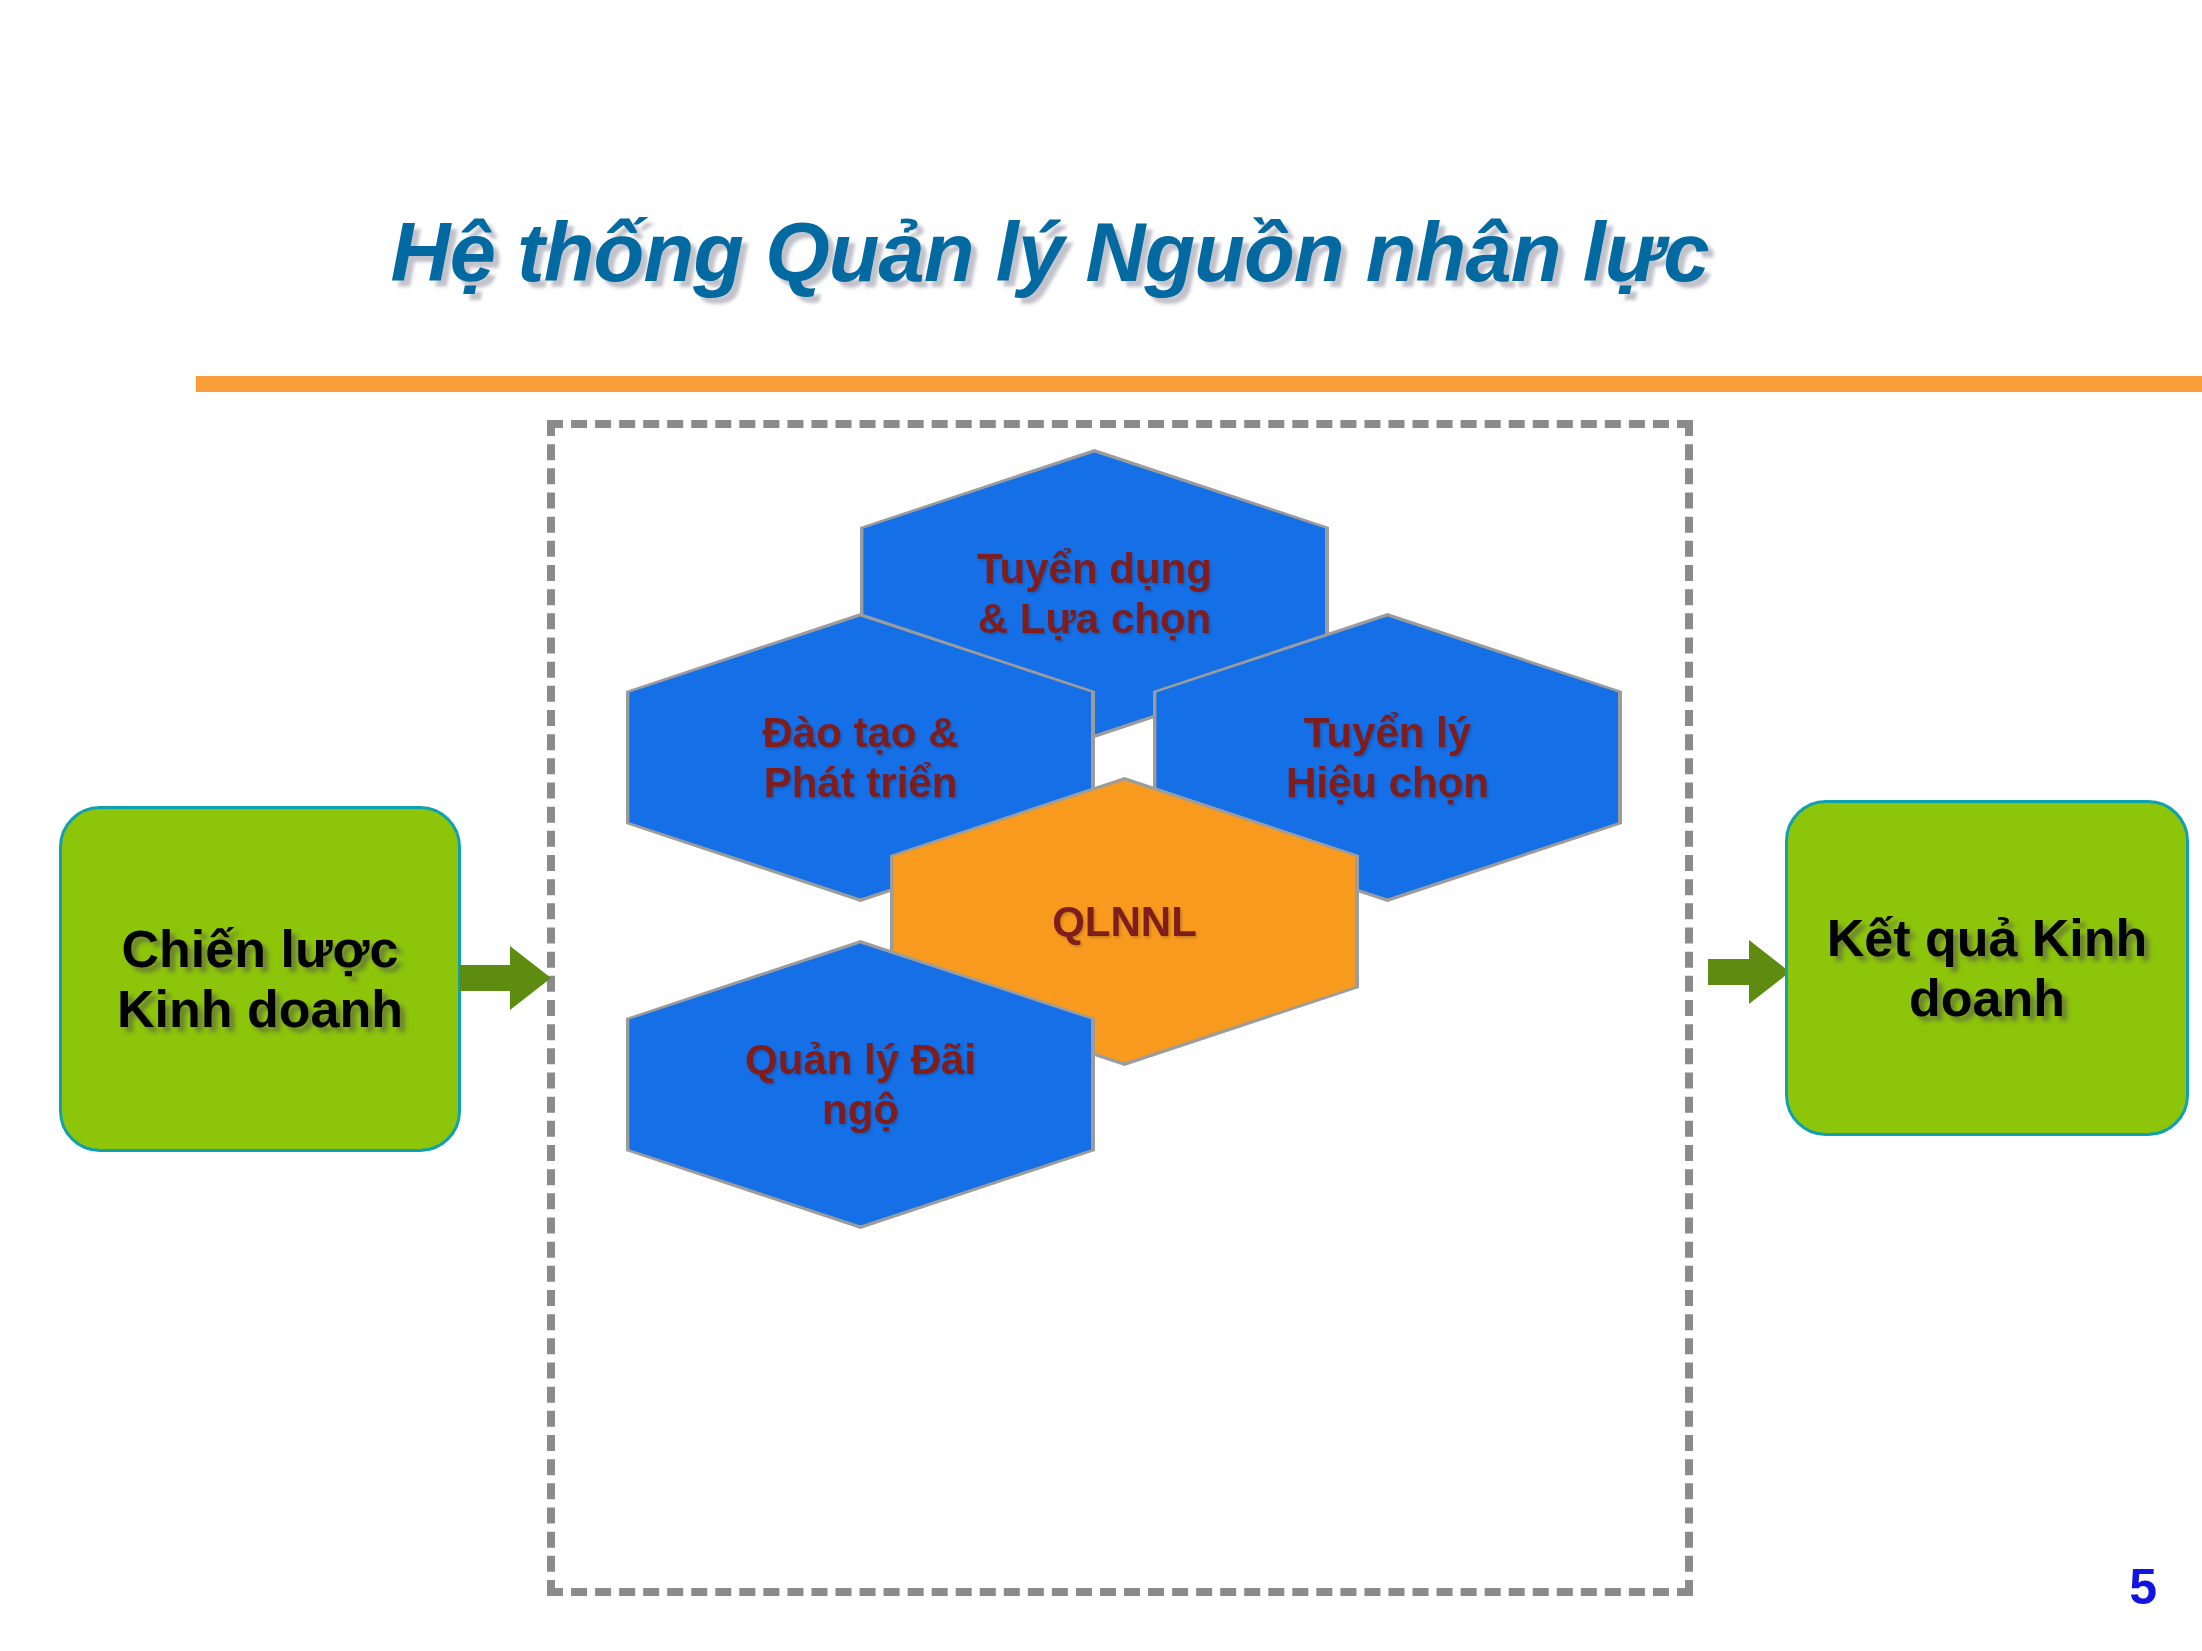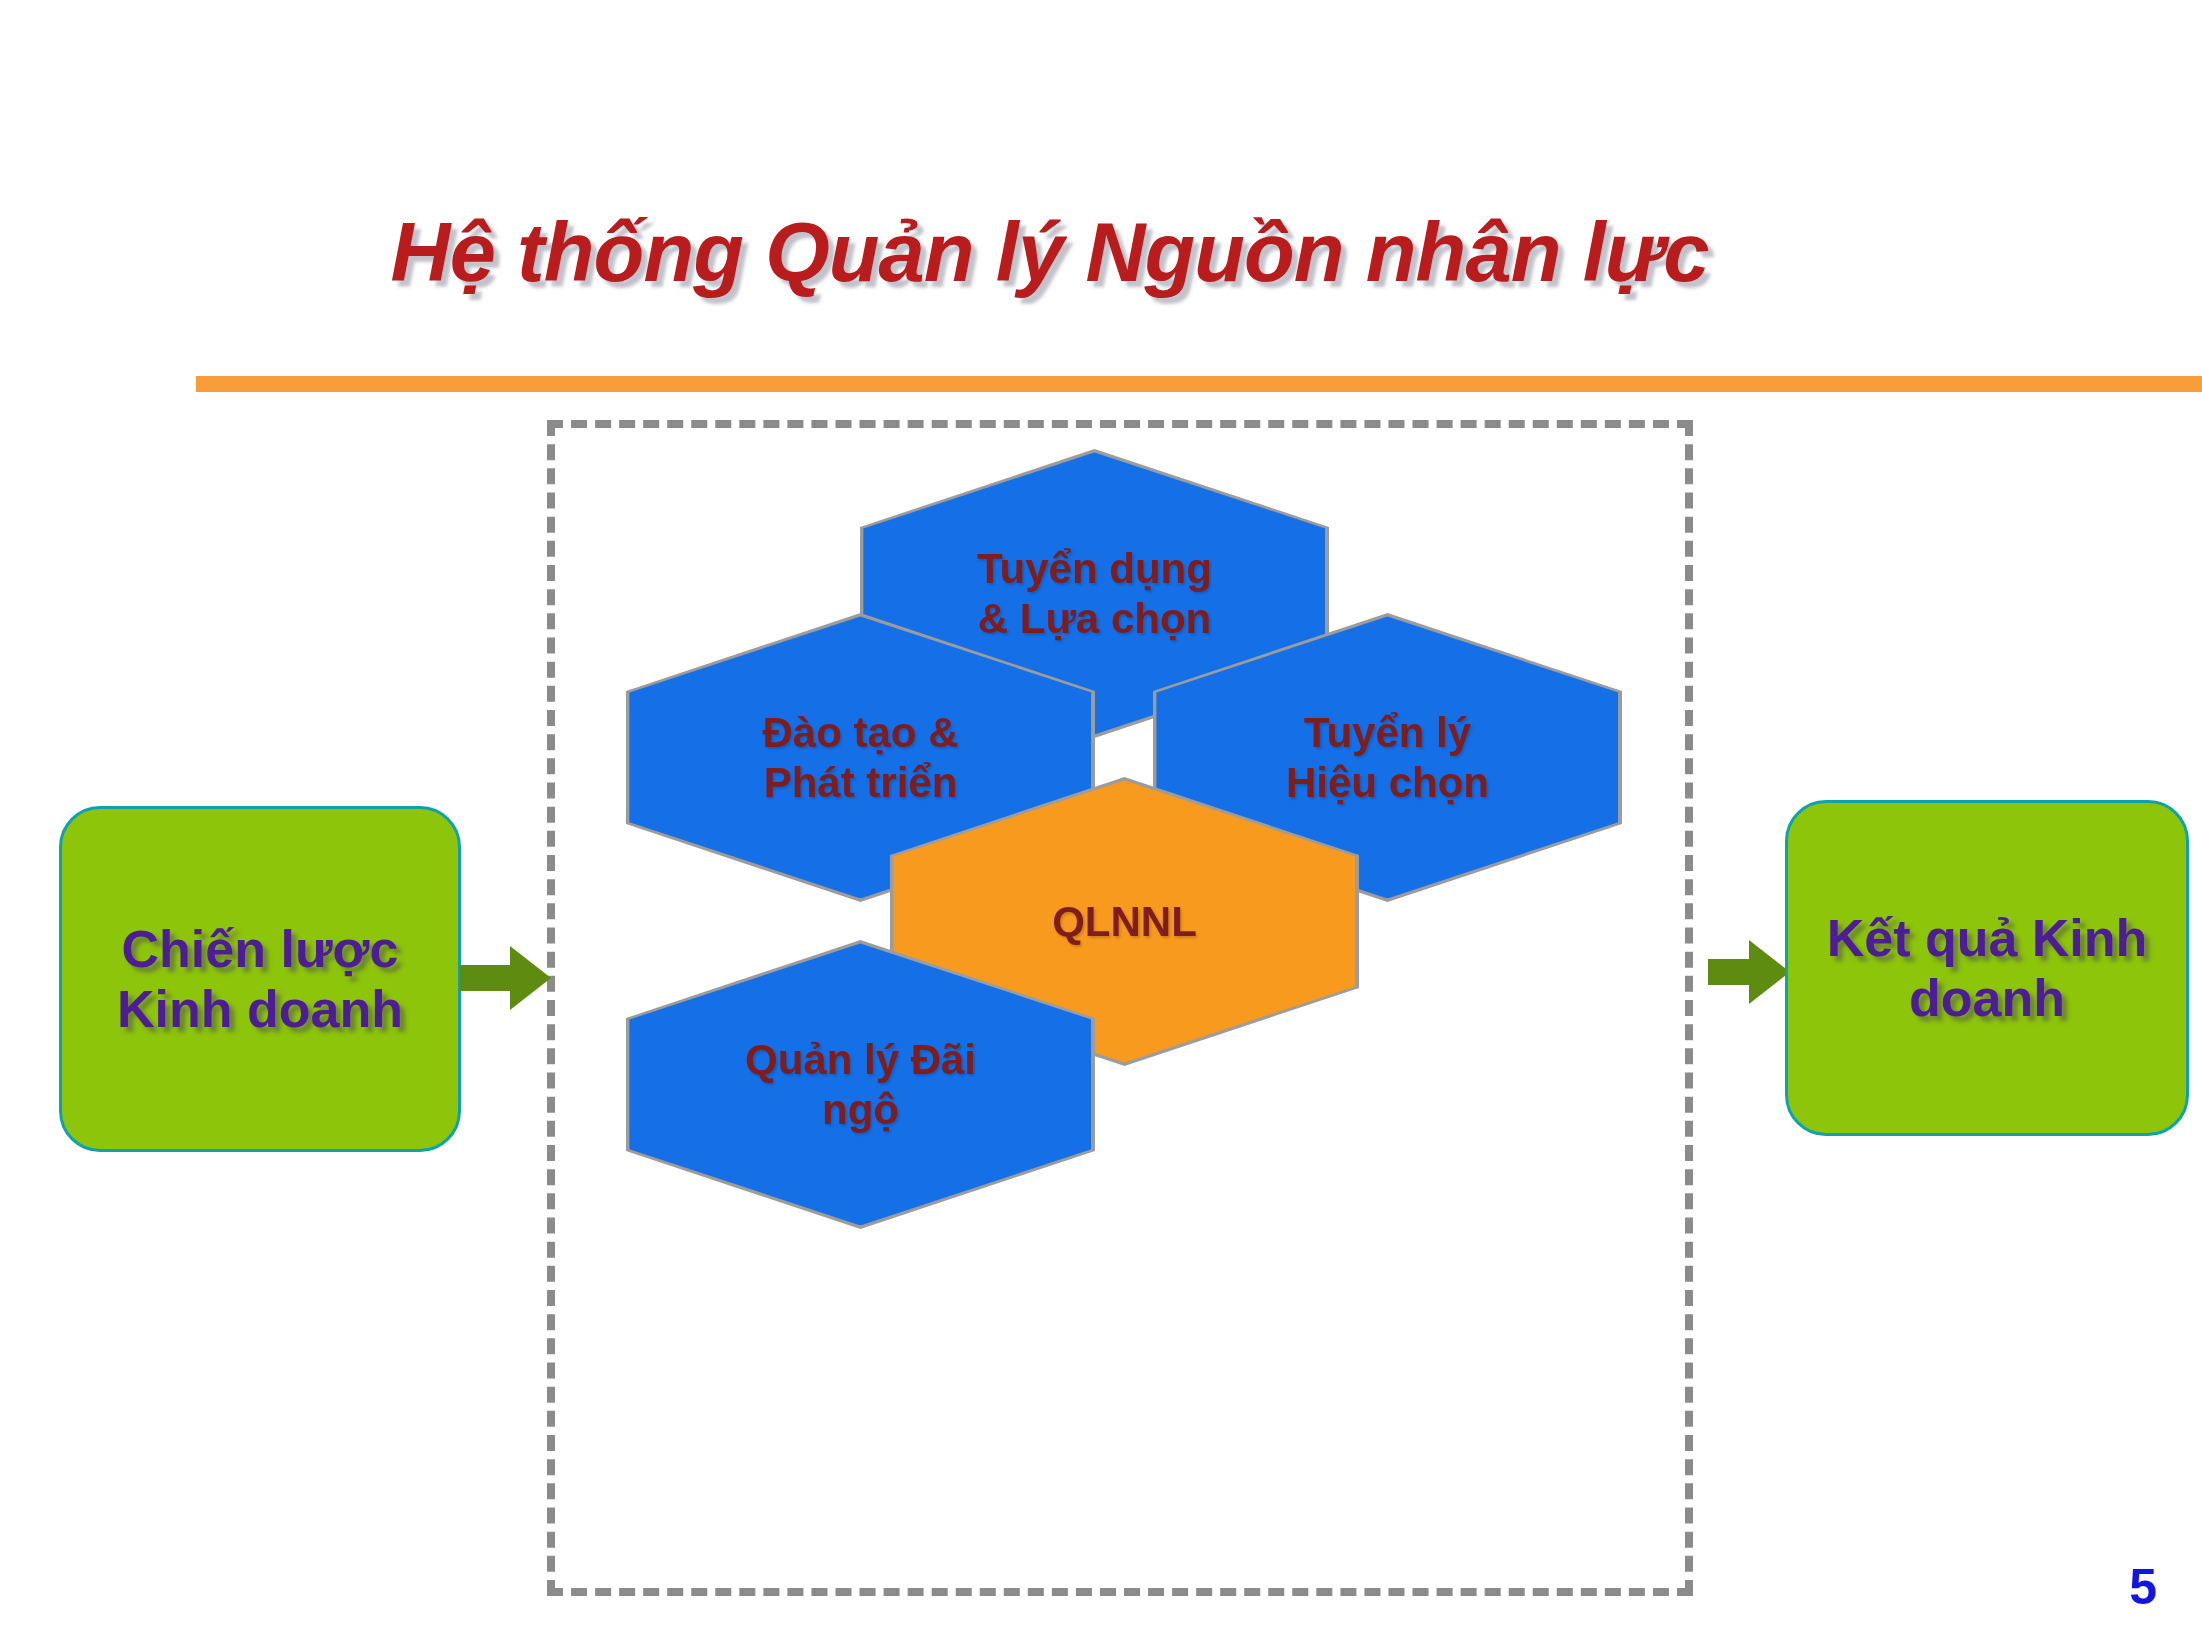--- a/index.html
+++ b/index.html
@@ -9,21 +9,21 @@
     font-family:"Liberation Sans",sans-serif;
     overflow:hidden;position:relative;
   }
   .slide{position:absolute;left:0;top:0;width:2203px;height:1652px;}
 
   
   .title{
     position:absolute;left:0;top:205px;width:2099px;
     text-align:center;
     font-size:83px;font-weight:bold;font-style:italic;
-    color:#b91c1c;
+    color:#0369a1;
     letter-spacing:-0.9px;
     text-shadow:6px 6px 3.4px rgba(120,120,140,0.45);
     white-space:nowrap;
   }
   .title-rule{
     position:absolute;left:196px;top:376px;width:2006px;height:16.3px;
     background:#F99D3A;
   }
 
   
@@ -37,21 +37,21 @@
   .green-box{
     position:absolute;
     background:#8DC50A;
     border:3.4px solid #0FA2AE;
     border-radius:41px;
     display:flex;align-items:center;justify-content:center;
     box-sizing:border-box;
   }
   .green-box .gtext{
     font-size:52px;font-weight:bold;line-height:1.16;
-    color:#4c1d95;text-align:center;
+    color:#000000;text-align:center;
     text-shadow:5.2px 5.2px 4.3px rgba(80,80,80,0.55);
     padding:0 22.4px;
   }
   #green-left{left:59px;top:806px;width:402px;height:346px;}
   #green-right{left:1785px;top:800px;width:404px;height:336px;}
 
   
   .arrow{position:absolute;}
   .arrow .shaft{
     position:absolute;left:0;top:19px;height:26px;background:#5E8C10;

